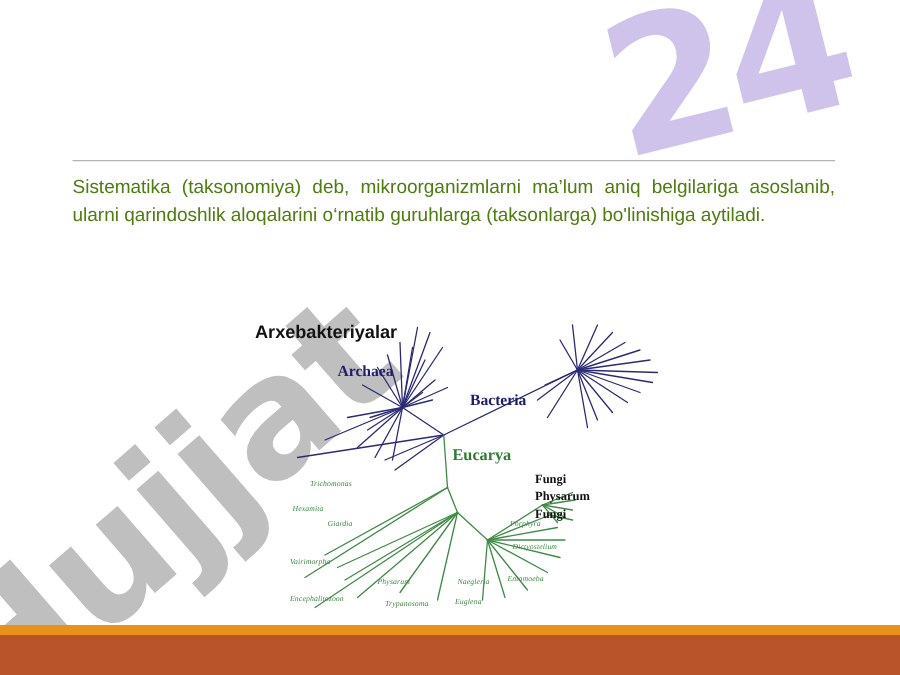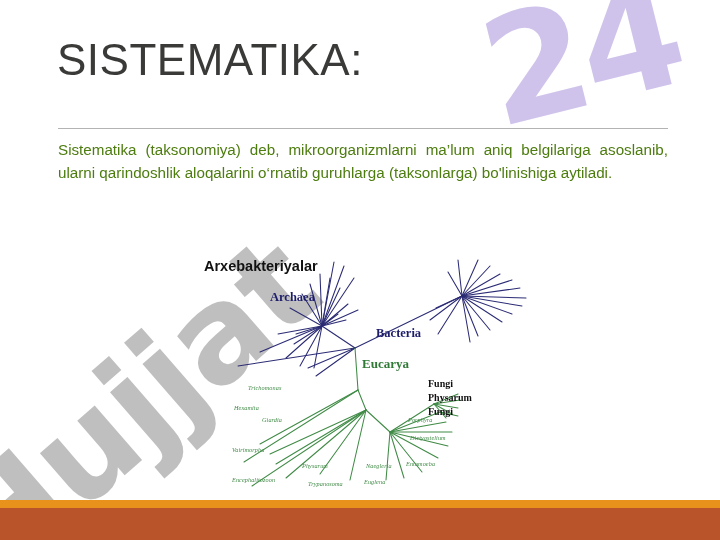--- a/index.html
+++ b/index.html
@@ -147,21 +147,20 @@
   }
 </style>
 </head>
 <body>
 
 <div id="slide">
 
   <div id="wm-24">24</div>
   <div id="wm-hujjat">Hujjat</div>
 
-  <div id="title">SISTEMATIKA:</div>
   <div id="title-rule"></div>
 
   <div id="body-text">Sistematika (taksonomiya) deb, mikroorganizmlarni ma’lum aniq belgilariga asoslanib, ularni qarindoshlik aloqalarini o‘rnatib guruhlarga (taksonlarga) bo'linishiga aytiladi.</div>
 
   <div id="diagram">
 
     <svg width="410" height="252" viewBox="0 0 410 252">
       <g stroke="#2b2b75" stroke-width="1.05" fill="none" stroke-linecap="round">
 
         <path d="M165,100 L132,78"></path>
@@ -242,21 +241,21 @@
         <path d="M244,156 L262,166"></path>
         <path d="M244,156 L256,170"></path>
         <path d="M250,164 L268,168"></path>
       </g>
     </svg>
 
     <div class="lbl lbl-big" style="left:14px; top:10px;">Arxebakteriyalar</div>
     <div class="lbl lbl-big" style="left:126px; top:236px;"></div>
 
     <div class="lbl lbl-domain" style="left:80px; top:42px;">Archaea</div>
-    <div class="lbl lbl-domain" style="left:186px; top:78px;text-align:right;">Bacteria</div>
+    <div class="lbl lbl-domain" style="left:186px; top:65px;text-align:right;">Bacteria</div>
     <div class="lbl lbl-domain-green" style="left:172px; top:108px;">Eucarya</div>
 
     <div class="lbl lbl-taxon" style="left:238px; top:130px;">Fungi</div>
     <div class="lbl lbl-taxon" style="left:238px; top:144px;">Physarum</div>
     <div class="lbl lbl-taxon" style="left:238px; top:158px;">Fungi</div>
 
     <div class="lbl lbl-small" style="left:58px; top:136px;">Trichomonas</div>
     <div class="lbl lbl-small" style="left:44px; top:156px;">Hexamita</div>
     <div class="lbl lbl-small" style="left:72px; top:168px;">Giardia</div>
     <div class="lbl lbl-small" style="left:42px; top:198px;">Vairimorpha</div>

